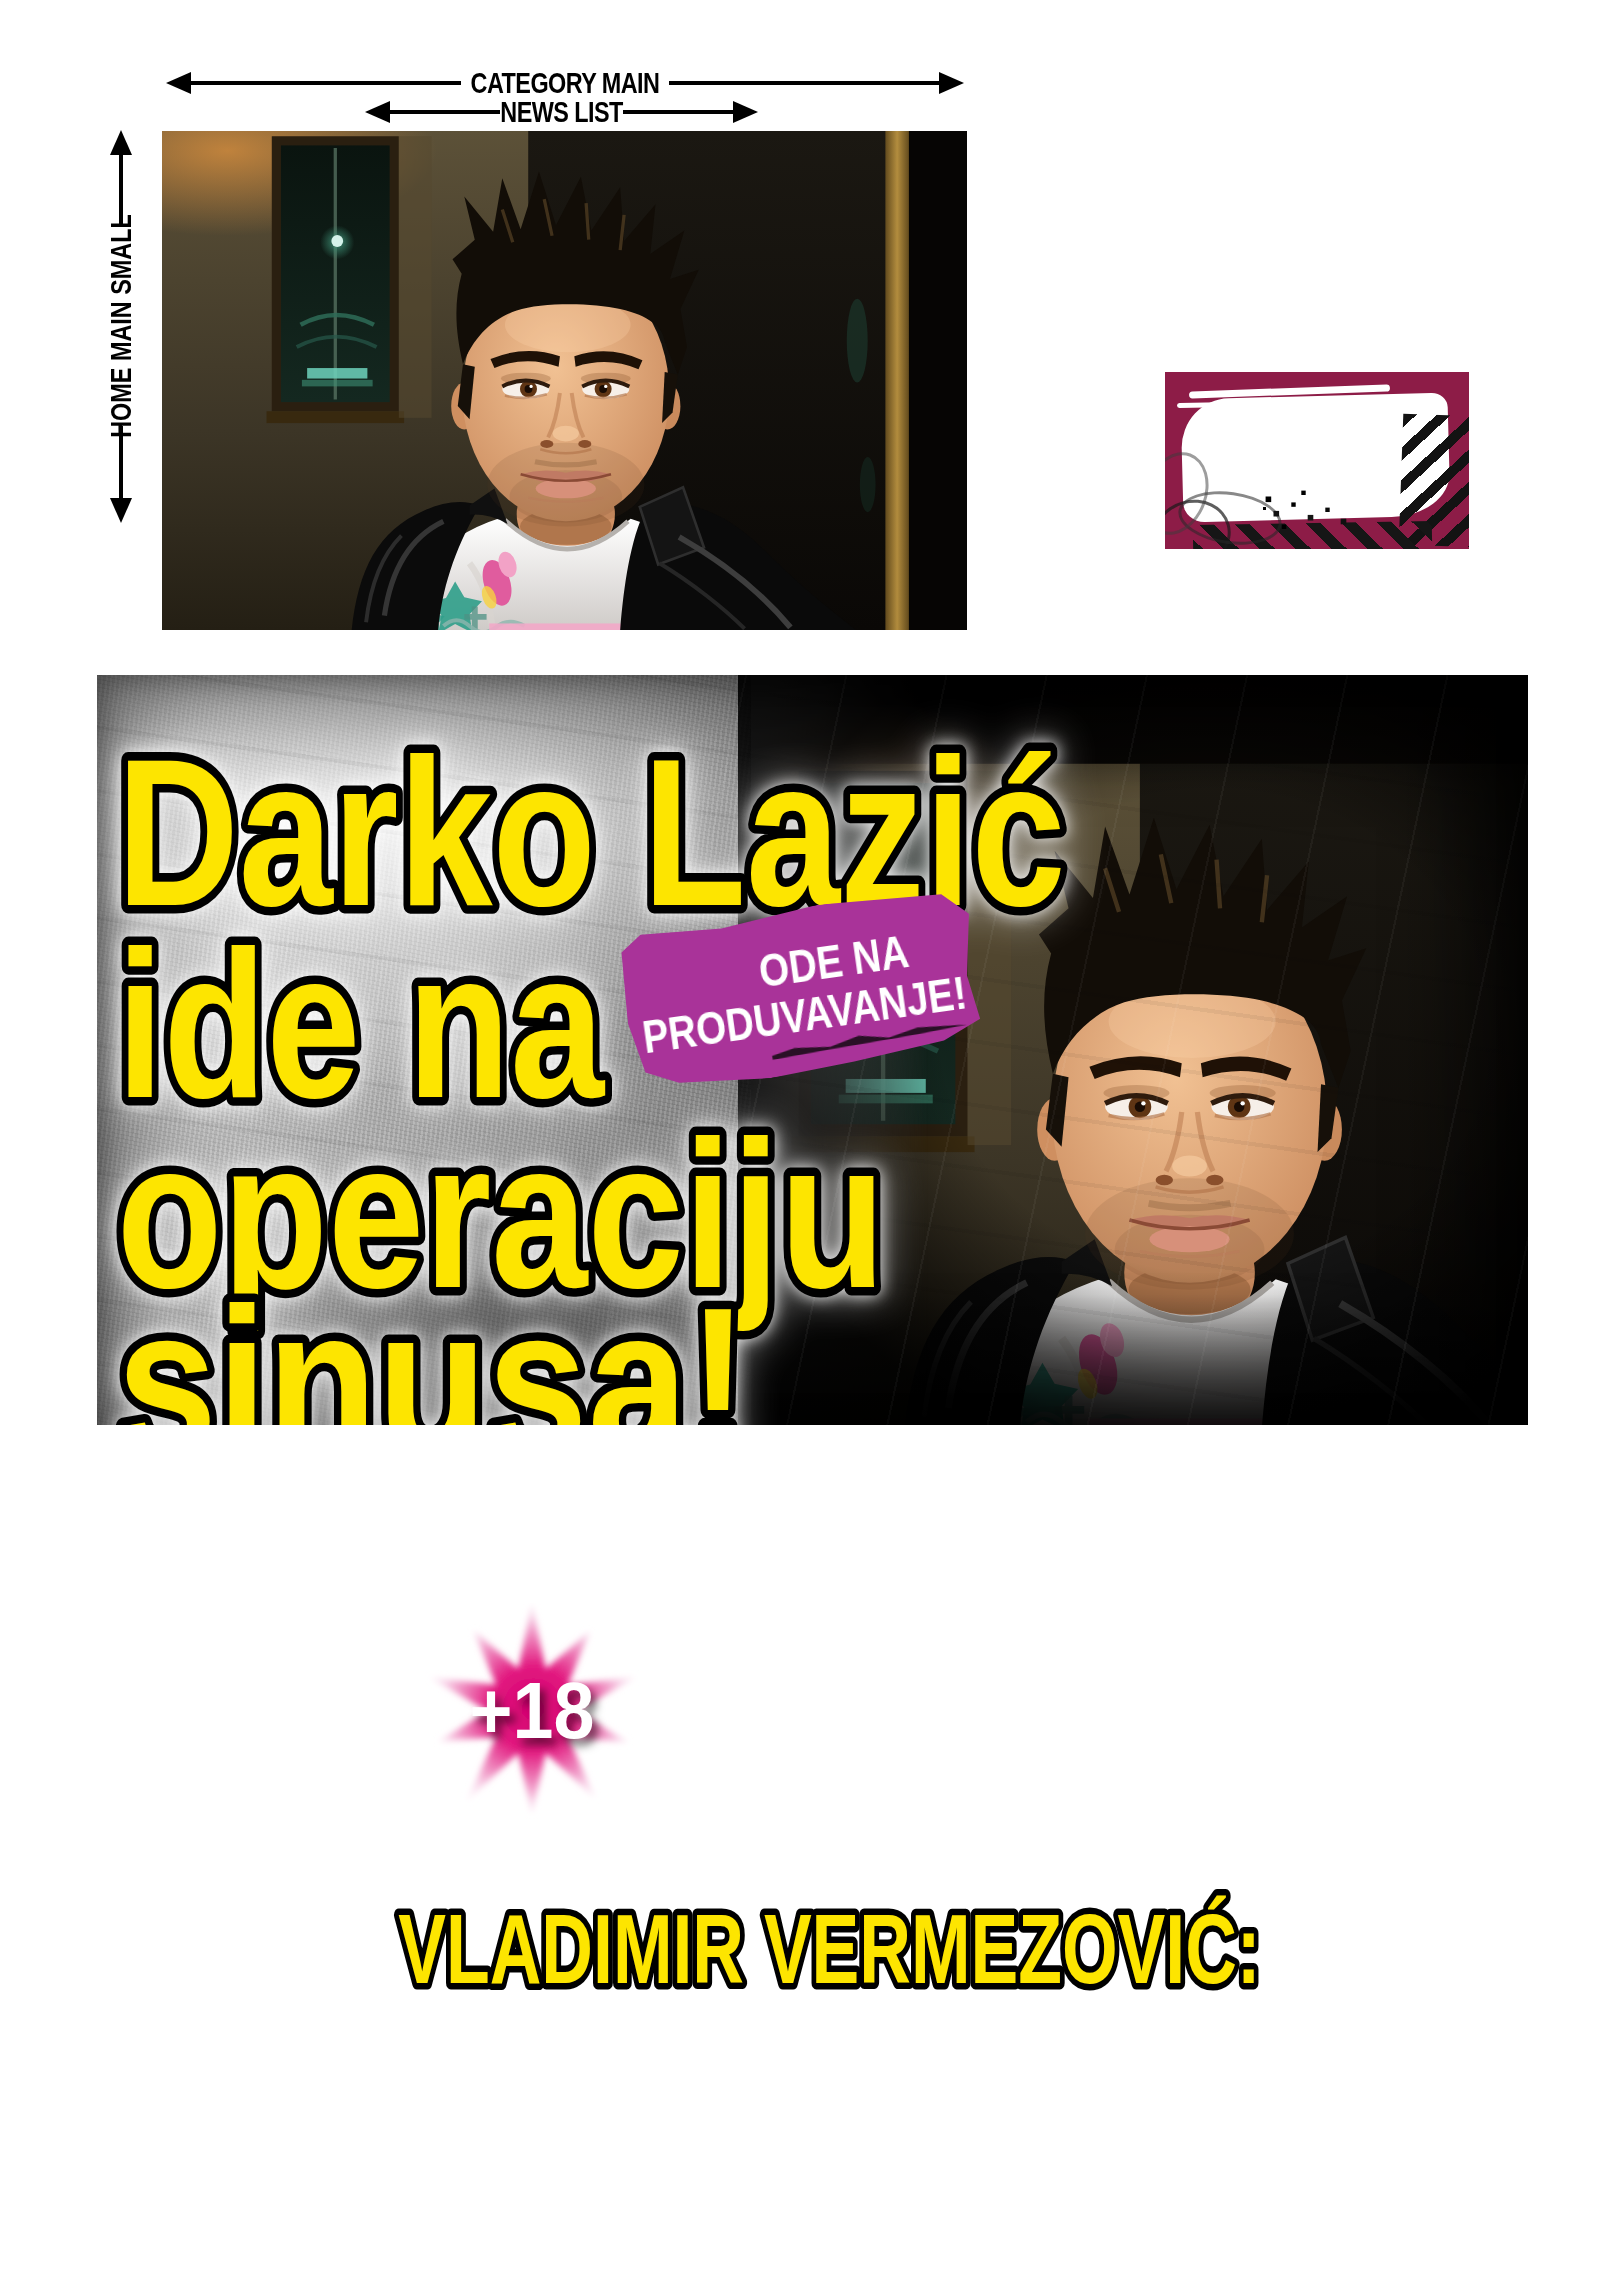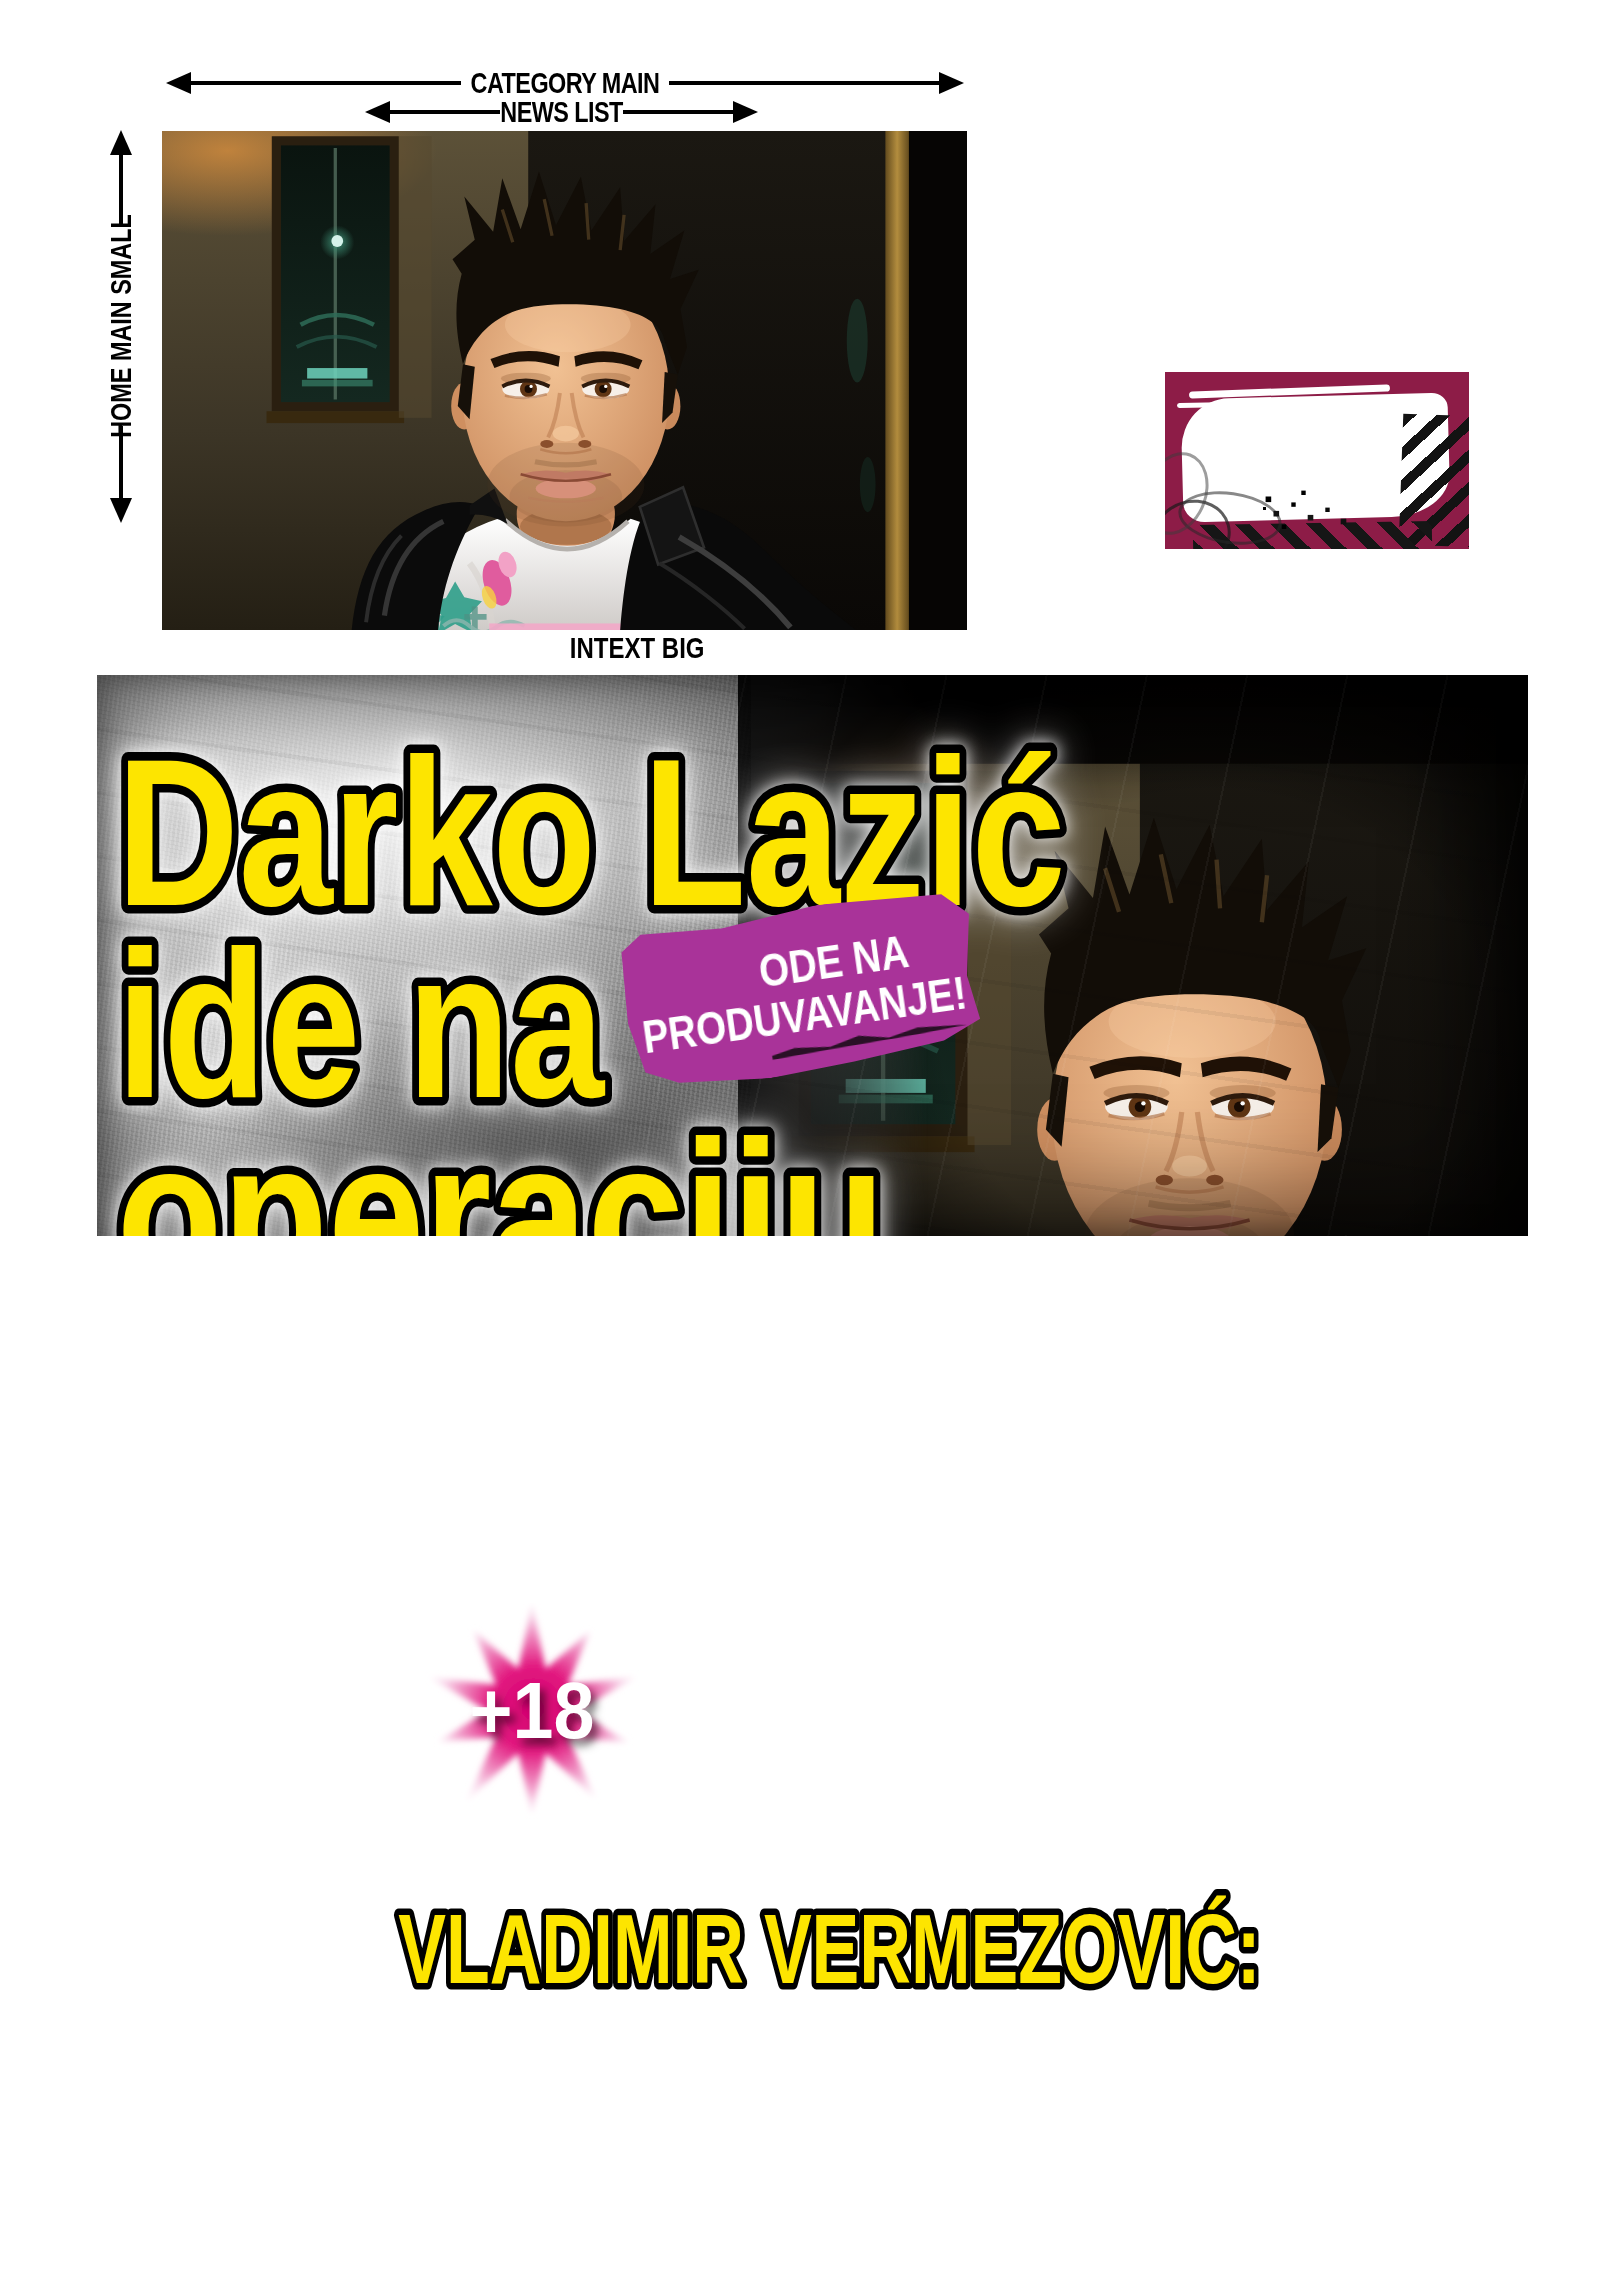--- a/index.html
+++ b/index.html
@@ -36,21 +36,21 @@
   .frame-hz-b { position:absolute; left:27.5px; right:38px; bottom:-2.6px; height:29px;
                 background:repeating-linear-gradient(45deg,#161616 0 10.5px, rgba(0,0,0,0) 10.5px 25px); transform:rotate(-1deg); }
   .scrib { position:absolute; border:3.3px solid rgba(25,25,25,.7); border-radius:50%; background:transparent; }
   .s1 { left:-11.8px; bottom:-19.6px; width:72px; height:63px; transform:rotate(-15deg); }
   .s2 { left:13px; bottom:5.2px; width:98px; height:46px; transform:rotate(8deg); border-color:rgba(40,40,40,.55); }
   .s3 { left:-19.6px; top:79px; width:56px; height:79px; transform:rotate(20deg); border-color:rgba(60,60,60,.5); }
   .speck { position:absolute; left:98px; bottom:39px; width:2.6px; height:2.6px; background:#000;
            box-shadow:11.8px 5.2px 0 1.3px #111, 29px -3.9px 0 0.7px #000, 46px 9.2px 0 1.3px #151515, 19.6px 18.3px 0 0.7px #000,
                       63px 1.3px 0 0.7px #0a0a0a, 79px 13px 0 1.3px #101010, 39px -15.7px 0 0.7px #000, 3.9px -9.2px 0 1.3px #000; }
   
-  .banner { position:absolute; left:97px; top:675px; width:1431px; height:561px; overflow:hidden;
+  .banner { position:absolute; left:97px; top:675px; width:1431px; height:750px; overflow:hidden;
             background:
               radial-gradient(ellipse 641px 419px at 20% 20%, rgba(255,255,255,.75), rgba(255,255,255,0) 62%),
               radial-gradient(ellipse 458px 275px at 30% 88%, rgba(0,0,0,.45), rgba(0,0,0,0) 70%),
               repeating-linear-gradient(97deg, rgba(255,255,255,.06) 0 2px, rgba(0,0,0,.07) 2px 4.6px),
               repeating-linear-gradient(12deg, rgba(0,0,0,.05) 0 1.3px, rgba(255,255,255,.05) 1.3px 3.9px),
               linear-gradient(115deg,#d9d9d9 0%, #ababab 30%, #707070 55%, #303030 78%, #101010 100%); }
   .banner-shade { position:absolute; inset:0; box-shadow:inset 0 0 111px 19.6px rgba(0,0,0,.6), inset 0 0 26px 5.2px rgba(0,0,0,.3); }
   .banner-photo-bg { position:absolute; left:641px; top:0; width:790px; height:794px;
                      background:linear-gradient(to right, rgba(10,8,6,0), #0a0806 111px); }
   .banner-photo { position:absolute; left:654px; top:0; width:777px; height:794px; }
@@ -245,23 +245,20 @@
     <div class="lnv" style="top:21px; height:76px;"></div>
     <span class="lblv">HOME MAIN SMALL</span>
     <div class="lnv" style="bottom:21px; height:76px;"></div>
     <div class="av-b"></div>
   </div>
 
   <svg class="photo-top" viewBox="0 0 1230 762" preserveAspectRatio="xMidYMid slice">
     <use href="#portraitG"></use>
   </svg>
 
-  <div class="lbl-intext">
-    <span>INTEXT BIG</span>
-  </div>
 
   <div class="frame">
     <div class="frame-white"></div>
     <div class="fb1"></div>
     <div class="fb2"></div>
     <div class="frame-hz-r"></div>
     <div class="frame-hz-b"></div>
     <div class="scrib s1"></div>
     <div class="scrib s2"></div>
     <div class="scrib s3"></div>

